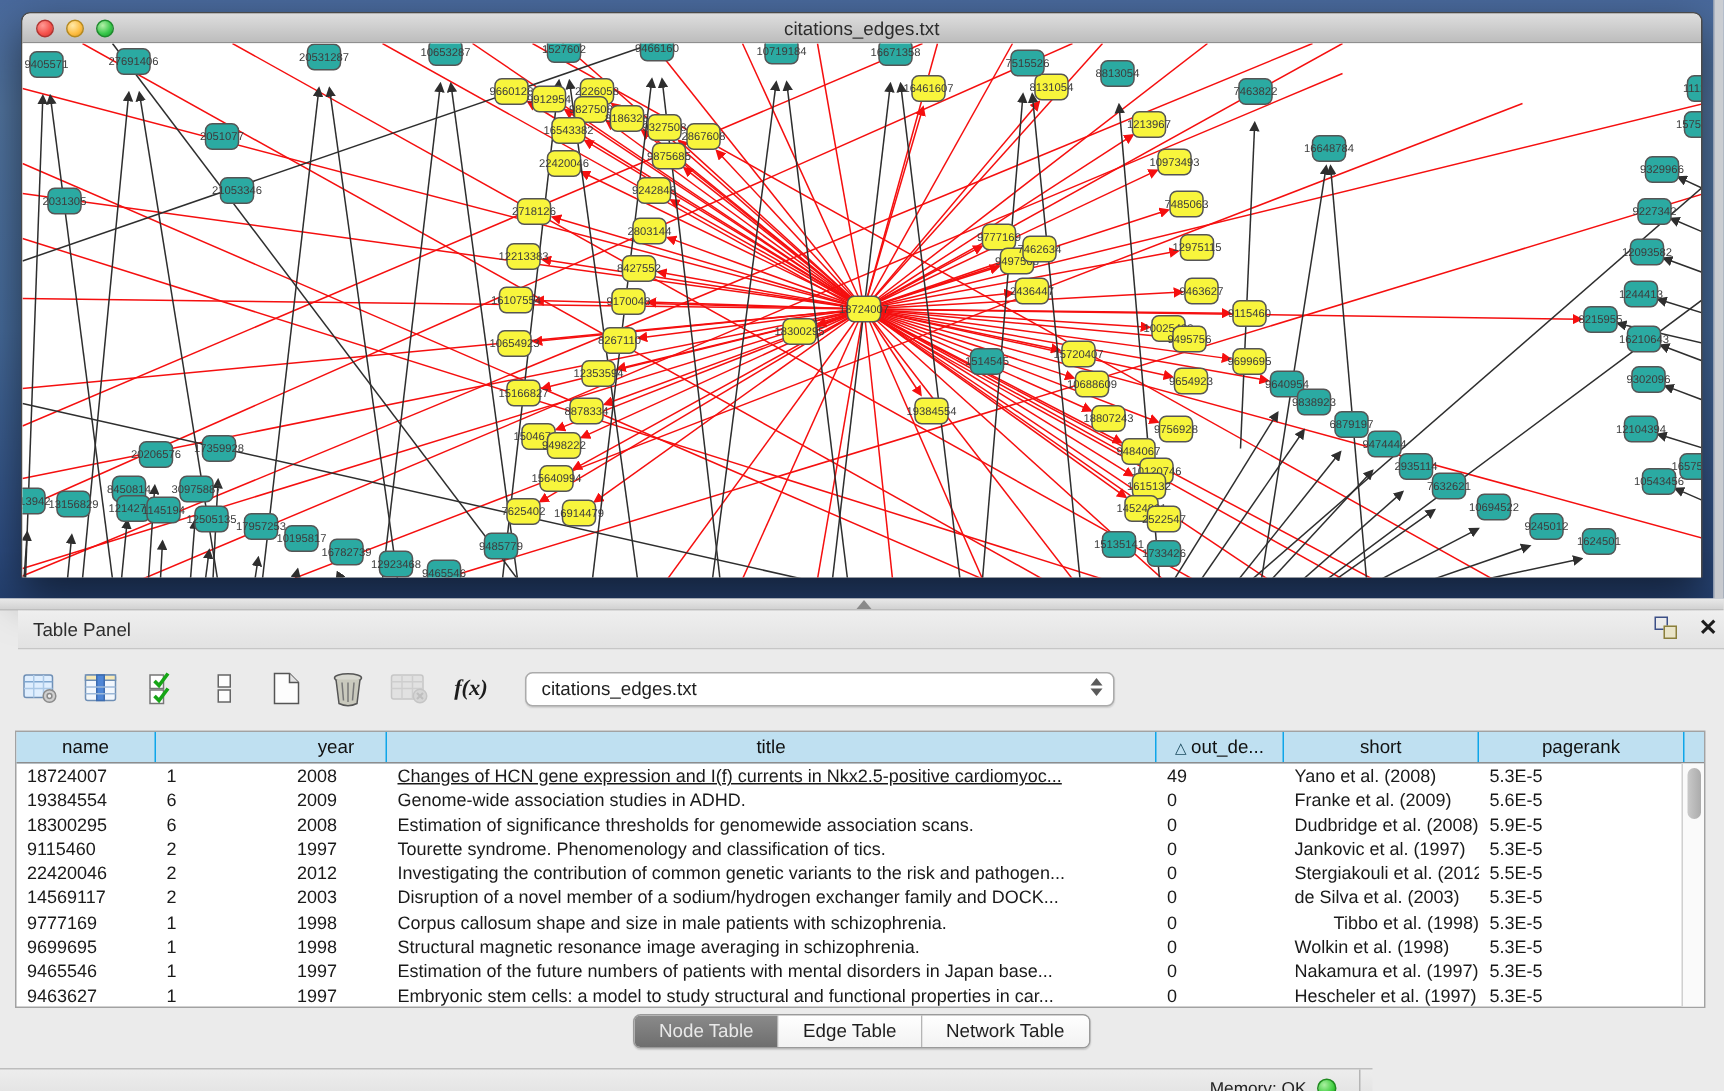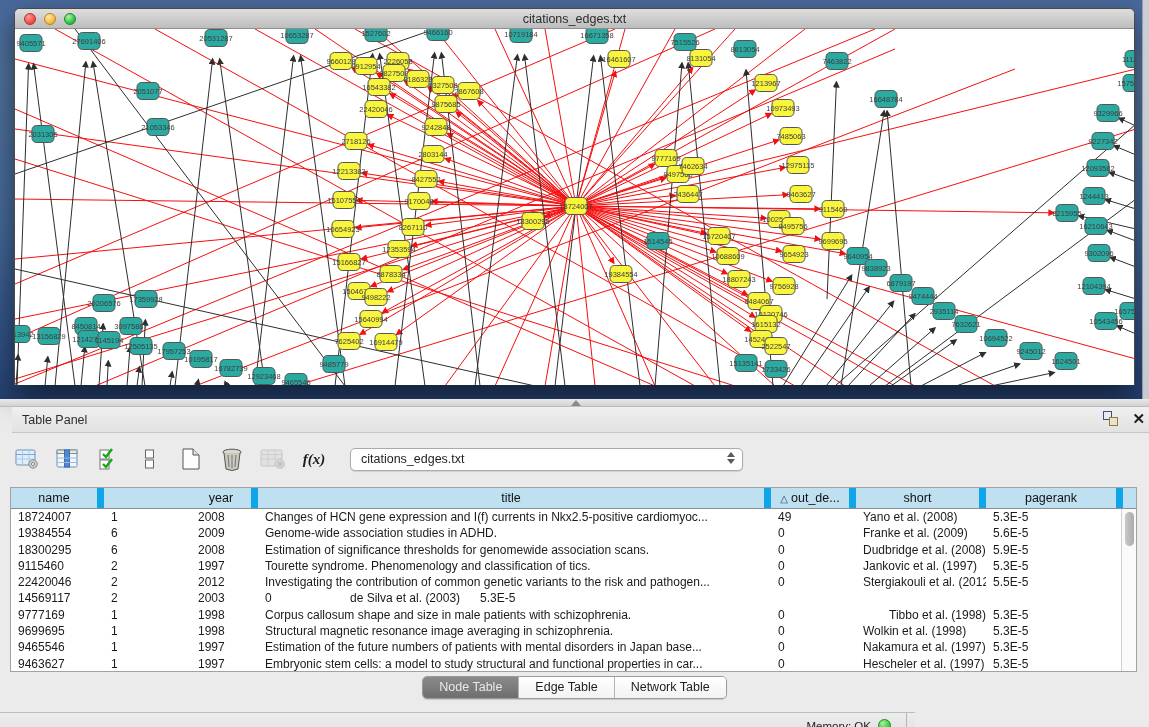--- a/index.html
+++ b/index.html
@@ -56,21 +56,21 @@
   .dropdown .arrows { position:absolute; right:7px; top:3px; display:flex; flex-direction:column; gap:2px;}
   .dropdown .arrows i { width:0; height:0; border-left:4px solid transparent; border-right:4px solid transparent; display:block;}
   .dropdown .arrows .up { border-bottom:5px solid #5a5a5a; }
   .dropdown .arrows .dn { border-top:5px solid #5a5a5a; }
 
   
   .tablewrap { position:absolute; left:10px; top:54px; width:1127px; height:185px;
     background:#fff; border:1px solid #a2a2a2; }
   .thead { display:flex; height:21px; background:#bfe0f1; border-bottom:1px solid #8d8d8d; }
   .th { font-size:12.5px; color:#111; text-align:center; line-height:20px;
-    border-right:7px solid #0ea5e9; overflow:hidden; white-space:nowrap; }
+    border-right:1px solid #0ea5e9; overflow:hidden; white-space:nowrap; }
   .sort-tri { display:inline-block; margin-right:3px; color:#1a4a5e; font-size:10px; }
   .trow { display:flex; height:16.3px; }
   .td { font-size:12px; color:#1a1a1a; line-height:16px; padding-left:7px;
     overflow:hidden; white-space:nowrap; }
   .vsb { position:absolute; right:0; top:21px; bottom:0; width:15px;
     background:#fafafa; border-left:1px solid #d0d0d0; }
   .vsb .thumb { position:absolute; left:2.5px; top:3px; width:9px; height:34px;
     background:linear-gradient(90deg,#c9c9c9,#ababab); border-radius:5px; }
 
   
@@ -800,21 +800,21 @@
         <div class="th" style="width: 513px;">title</div>
         <div class="th" style="width: 85px;"><span class="sort-tri">△</span>out_de...</div>
         <div class="th" style="width: 130px;">short</div>
         <div class="th" style="width: 137px;">pagerank</div>
       </div>
     <div id="tbody">
         <div class="trow">
           <div class="td" style="width: 93px;">18724007</div>
           <div class="td" style="width: 87px;">1</div>
           <div class="td" style="width: 67px;">2008</div>
-          <div class="td" style="width: 513px;">Changes of HCN gene expression and I(f) currents in Nkx2.5-positive cardiomyoc...</div>
+          <div class="td" style="width: 513px; text-decoration: underline;">Changes of HCN gene expression and I(f) currents in Nkx2.5-positive cardiomyoc...</div>
           <div class="td" style="width: 85px;">49</div>
           <div class="td" style="width: 130px;">Yano et al. (2008)</div>
           <div class="td" style="width: 137px;">5.3E-5</div>
         </div>
         <div class="trow">
           <div class="td" style="width: 93px;">19384554</div>
           <div class="td" style="width: 87px;">6</div>
           <div class="td" style="width: 67px;">2009</div>
           <div class="td" style="width: 513px;">Genome-wide association studies in ADHD.</div>
           <div class="td" style="width: 85px;">0</div>
@@ -845,20 +845,21 @@
           <div class="td" style="width: 67px;">2012</div>
           <div class="td" style="width: 513px;">Investigating the contribution of common genetic variants to the risk and pathogen...</div>
           <div class="td" style="width: 85px;">0</div>
           <div class="td" style="width: 130px;">Stergiakouli et al. (2012)</div>
           <div class="td" style="width: 137px;">5.5E-5</div>
         </div>
         <div class="trow">
           <div class="td" style="width: 93px;">14569117</div>
           <div class="td" style="width: 87px;">2</div>
           <div class="td" style="width: 67px;">2003</div>
+          <div class="td" style="width: 513px;">Disruption of a novel member of a sodium/hydrogen exchanger family and DOCK...</div>
           <div class="td" style="width: 85px;">0</div>
           <div class="td" style="width: 130px;">de Silva et al. (2003)</div>
           <div class="td" style="width: 137px;">5.3E-5</div>
         </div>
         <div class="trow">
           <div class="td" style="width: 93px;">9777169</div>
           <div class="td" style="width: 87px;">1</div>
           <div class="td" style="width: 67px;">1998</div>
           <div class="td" style="width: 513px;">Corpus callosum shape and size in male patients with schizophrenia.</div>
           <div class="td" style="width: 85px;">0</div>

